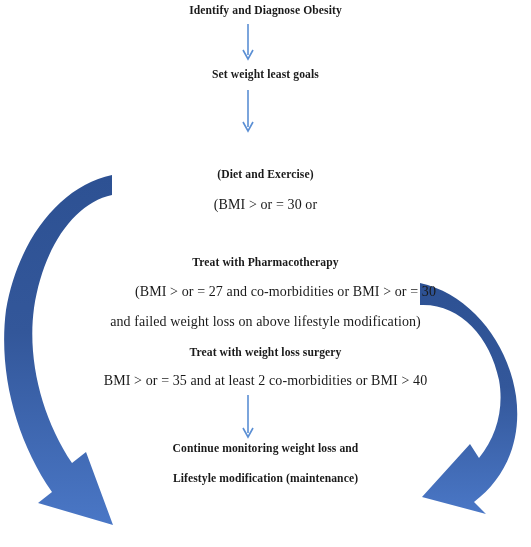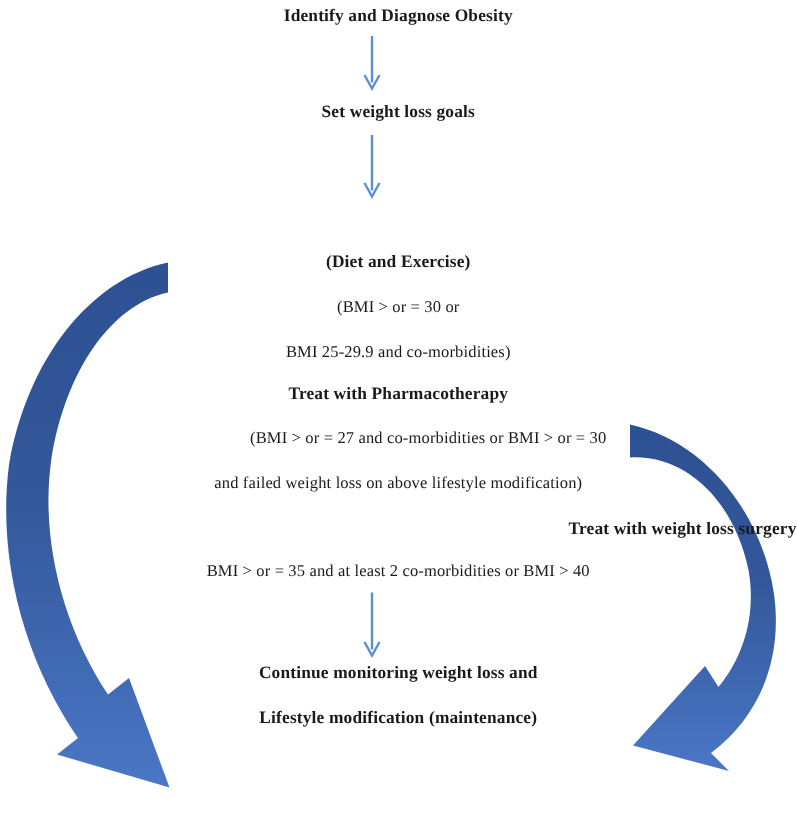--- a/index.html
+++ b/index.html
@@ -39,21 +39,21 @@
     line-height: 14px;
     letter-spacing: 0.1px;
     white-space: nowrap;
   }
   .text-line.heading {
     font-weight: bold;
     font-size: 11.6px;
   }
   .text-line.detail {
     font-weight: normal;
-    font-size: 11px;
+    font-size: 14px;
   }
 </style>
 </head>
 <body>
 
 <div id="page">
 
   <svg id="curved-arrows" viewBox="0 0 531 547">
     <defs>
       <linearGradient id="gradLeft" x1="0" y1="0" x2="0" y2="1">
@@ -103,30 +103,29 @@
         <line x1="248" y1="395" x2="248" y2="433" stroke="#5B8FD4" stroke-width="1.6"></line>
         <path d="M 243,428 L 248,437 L 253,428" fill="none" stroke="#5B8FD4" stroke-width="1.6"></path>
       </g>
     </g>
   </svg>
 
   <div class="flow-column">
 
     <div class="text-line heading" style="top:4px;">Identify and Diagnose Obesity</div>
 
-    <div class="text-line heading" style="top:68px;">Set weight loss goals</div>
+    <div class="text-line heading" style="top:68px;">Set weight least goals</div>
 
     <div class="text-line heading" style="top:168px;">(Diet and Exercise)</div>
     <div class="text-line detail" style="top:198px;">(BMI &gt; or = 30 or</div>
-    <div class="text-line detail" style="top:228px;">BMI 25-29.9 and co-morbidities)</div>
 
     <div class="text-line heading" style="top:256px;font-family:Liberation Serif, serif;">Treat with Pharmacotherapy</div>
     <div class="text-line detail" style="top:285px;padding-left:20px;">(BMI &gt; or = 27 and co-morbidities or BMI &gt; or = 30</div>
     <div class="text-line detail" style="top:315px;">and failed weight loss on above lifestyle modification)</div>
 
-    <div class="text-line heading" style="top:346px;text-align:right;">Treat with weight loss surgery</div>
+    <div class="text-line heading" style="top:346px;">Treat with weight loss surgery</div>
     <div class="text-line detail" style="top:374px;font-family:Liberation Serif, serif;">BMI &gt; or = 35 and at least 2 co-morbidities or BMI &gt; 40</div>
 
     <div class="text-line heading" style="top:442px;">Continue monitoring weight loss and</div>
     <div class="text-line heading" style="top:472px;">Lifestyle modification (maintenance)</div>
 
   </div>
 </div>
 
 </body></html>

